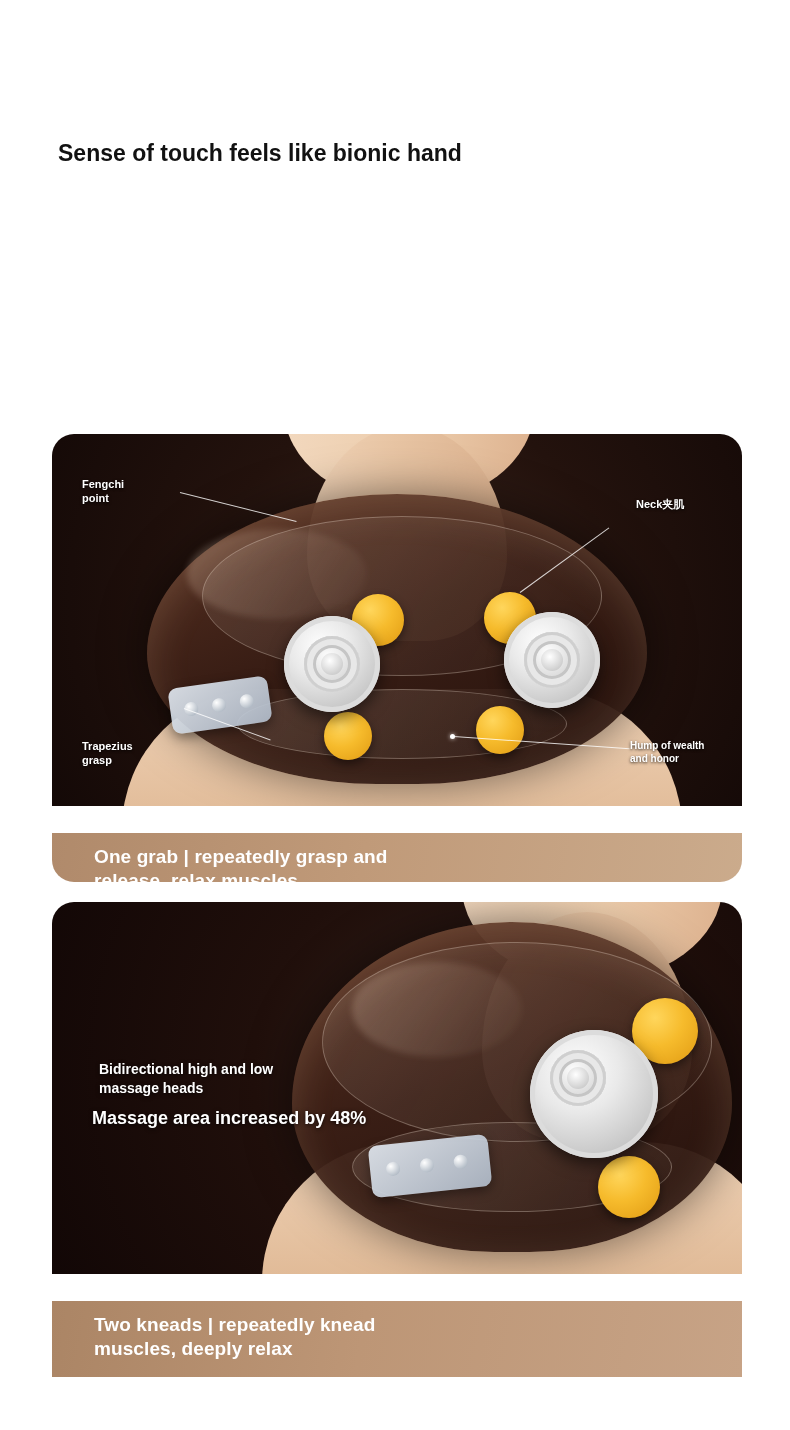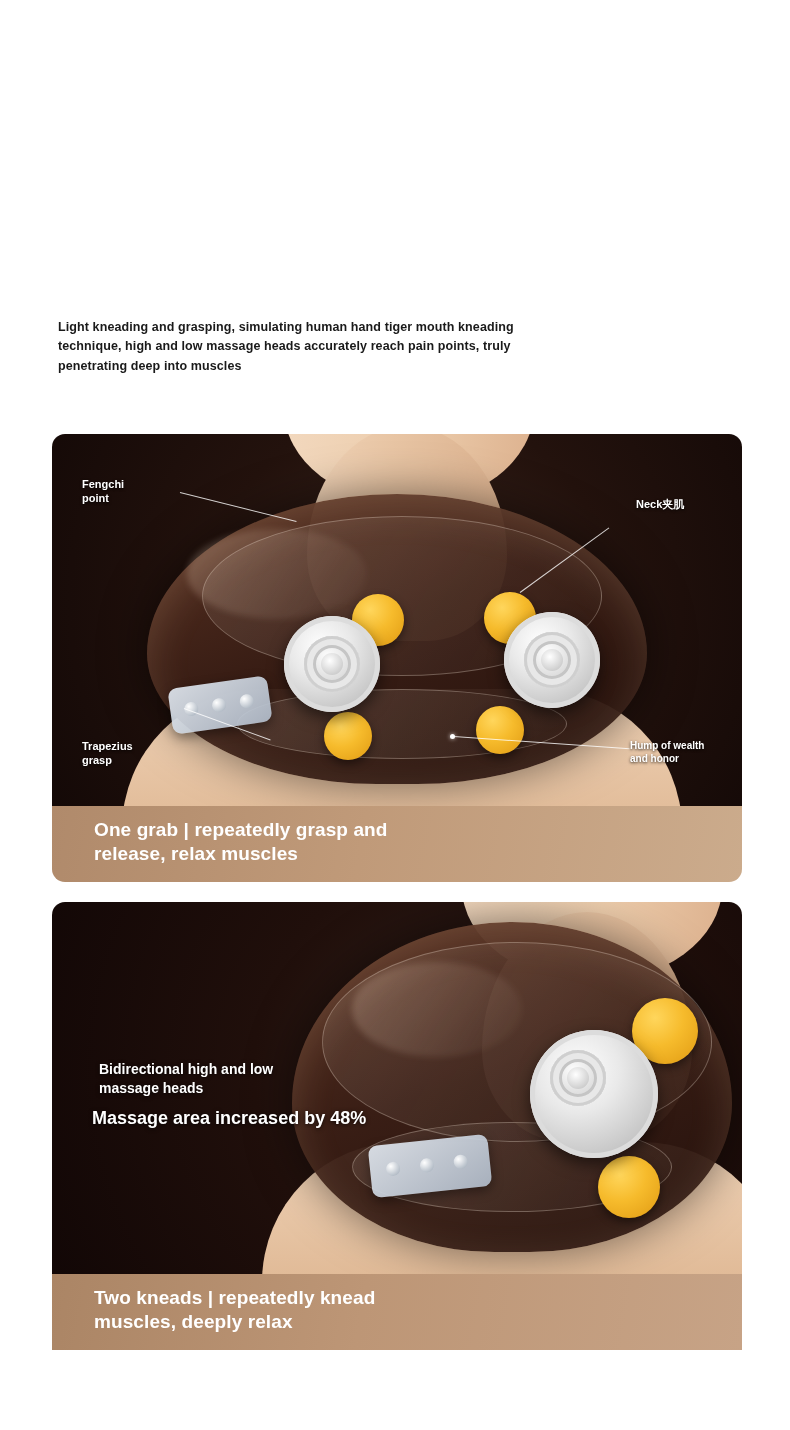--- a/index.html
+++ b/index.html
@@ -55,21 +55,21 @@
     color: #1a1a1a;
     line-height: 1.55;
     letter-spacing: 0.1px;
   }
 
   
   .card {
     position: absolute;
     left: 52px;
     width: 690px;
-    border-radius: 13px;
+    border-radius: 22px;
     overflow: hidden;
   }
   .card-1 { top: 434px; height: 448px; }
   .card-2 { top: 902px; height: 548px; }
 
   .photo {
     position: relative;
     width: 100%;
     height: 372px;
     overflow: hidden;
@@ -78,20 +78,21 @@
   .card-2 .photo {
     background: radial-gradient(circle at 60% 45%, #33201a 0%, #200f0b 46%, #120706 100%);
   }
 
   
   .caption {
     position: relative;
     height: 76px;
     background: linear-gradient(100deg, #b08a6b 0%, #c09a79 45%, #cbab8c 100%);
     padding: 12px 0 0 42px;
+    margin-top: 27px;
   }
   .card-2 .caption {
     background: linear-gradient(100deg, #ab8565 0%, #bd9676 45%, #c7a386 100%);
   }
   .caption-text {
     font-size: 19px;
     font-weight: bold;
     color: #ffffff;
     line-height: 1.28;
     letter-spacing: 0.1px;
@@ -245,22 +246,22 @@
   }
   .ov-1 { left: 99px; top: 1060px; font-size: 14px; line-height: 1.35; }
   .ov-2 { left: 92px; top: 1108px; font-size: 18px; }
 </style>
 </head>
 <body>
 
 <div class="page">
 
   <div class="headings">
+    <h2 class="title-sub">Sense of touch feels like bionic hand</h2>
   </div>
-  <div class="desc">Light kneading and grasping, simulating human hand tiger mouth kneading technique, high and low massage heads accurately reach pain points, truly penetrating deep into muscles</div>
 
   <div class="card card-1">
     <div class="photo">
 
       <div class="skin-head"></div>
       <div class="skin-neck"></div>
       <div class="skin-shoulders"></div>
 
       <div class="collar"></div>
       <div class="collar-gloss"></div>

